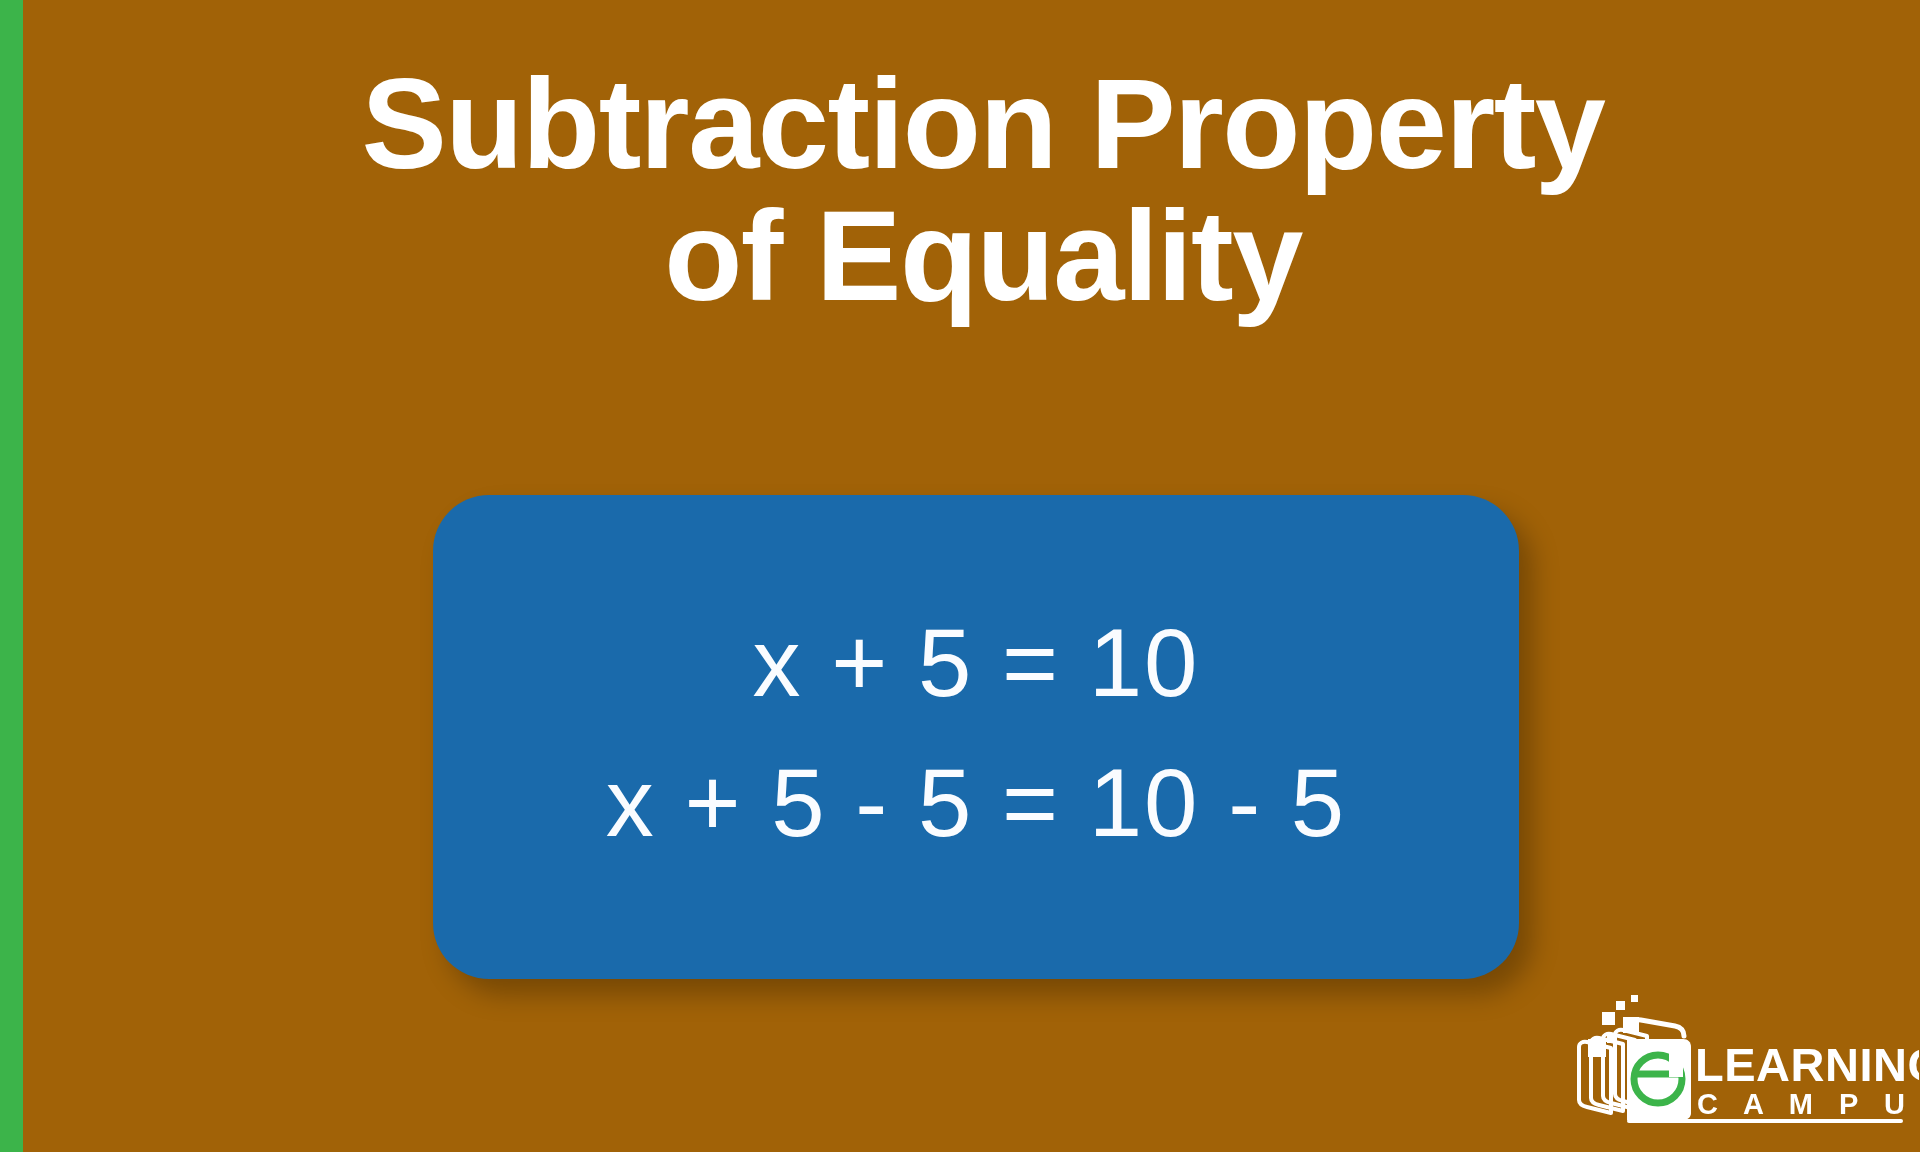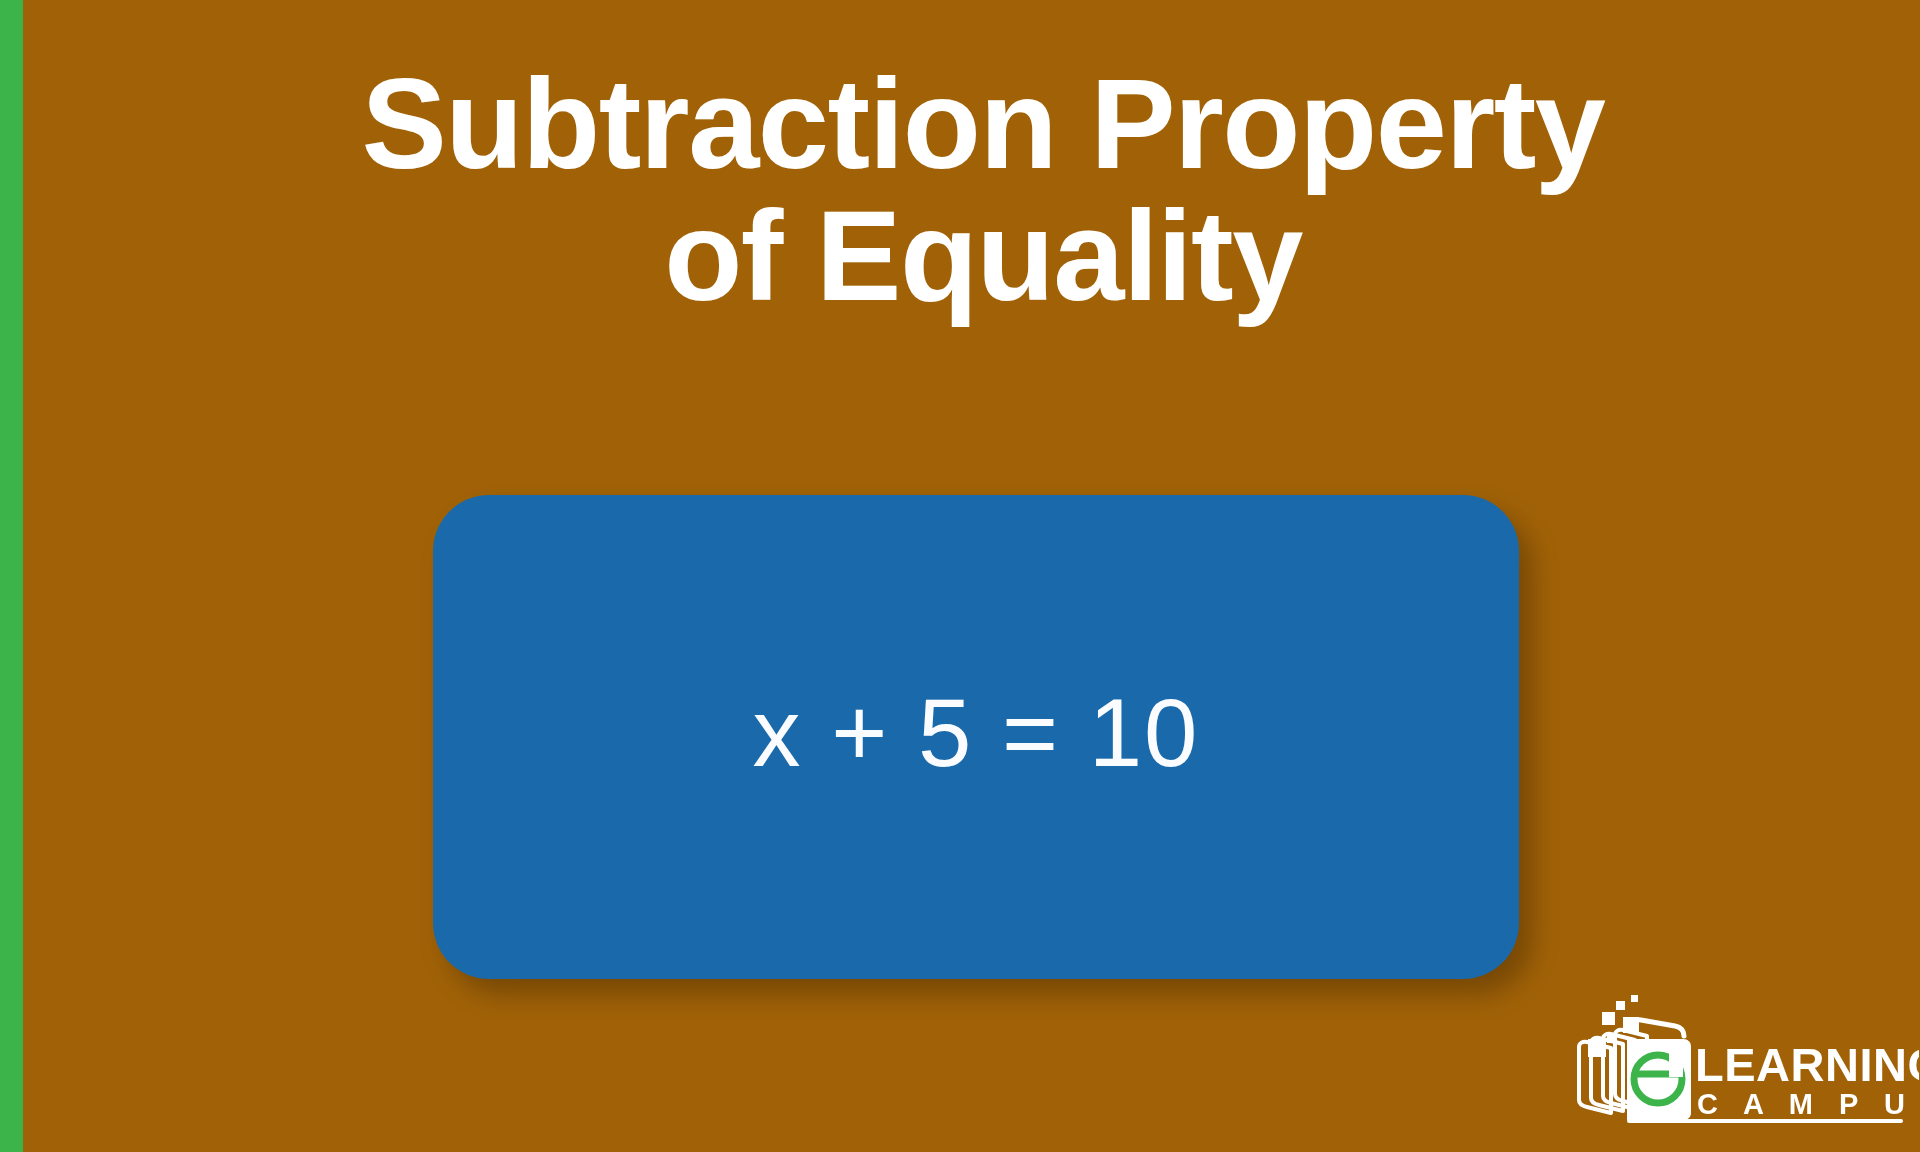--- a/index.html
+++ b/index.html
@@ -93,20 +93,21 @@
 
 <div id="slide" style="background: #a16207; margin-left: 23px;">
 
   <div id="title-block">
     <span class="title-line">Subtraction Property</span>
     <span class="title-line">of Equality</span>
   </div>
 
   <div id="equation-card" style="background: rgb(26, 106, 171);">
     <span class="equation-line">x + 5 = 10</span>
+    <span class="equation-line">x + 5 - 5 = 10 - 5</span>
   </div>
 
   <div id="logo">
     <svg viewBox="0 0 348 132" xmlns="http://www.w3.org/2000/svg">
 
       <g fill="#ffffff">
         <rect x="45" y="6" width="9" height="9"></rect>
         <rect x="60" y="0" width="7" height="7"></rect>
         <rect x="31" y="17" width="13" height="13"></rect>
         <rect x="52" y="22" width="16" height="16"></rect>

